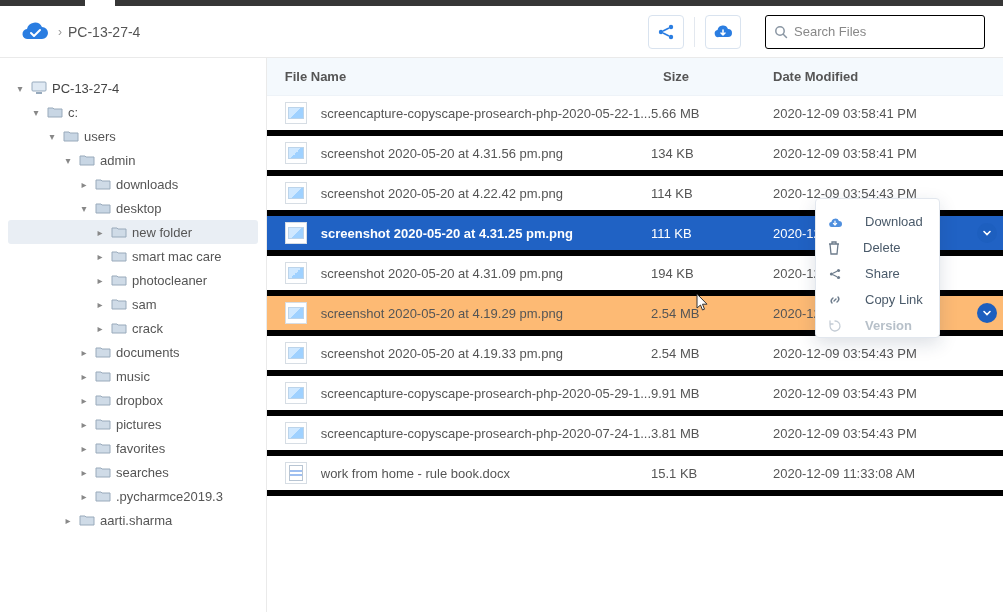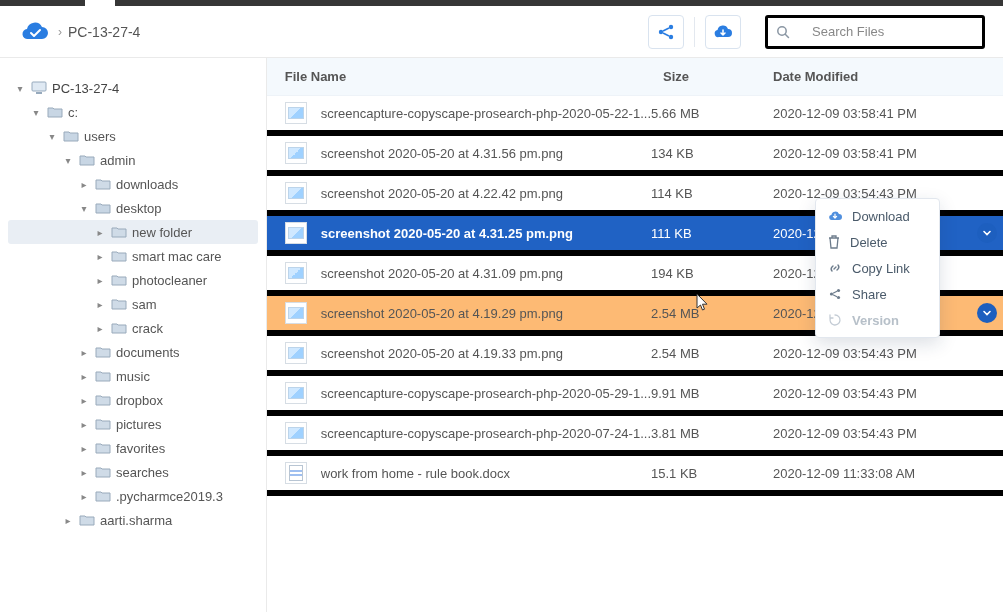--- a/index.html
+++ b/index.html
@@ -43,22 +43,22 @@
   }
   .breadcrumb .chev { color: #999; font-size: 12px; }
   .tb-actions { display: flex; align-items: center; gap: 4px; margin-right: 16px; }
   .tb-btn {
     width: 36px; height: 34px; border: 1px solid #d9e3ef; border-radius: 4px;
     display: flex; align-items: center; justify-content: center;
     color: #2a7de1; background: #fff;
   }
   .tb-divider { width:1px; height:30px; background:#e3e8ef; margin:0 6px; }
   .searchbox {
-    width: 220px; height: 34px; border: 3px solid #000000; border-radius: 3px;
-    display: flex; align-items: center; padding: 0 8px; gap: 22px; color: #888;
+    width: 220px; height: 34px; border: 1px solid #000000; border-radius: 3px;
+    display: flex; align-items: center; padding: 0 8px; gap: 6px; color: #888;
   }
   .searchbox svg { flex: none; }
   .searchbox input {
     border: none; outline: none; width: 100%; font-size: 13px; color:#444; background: transparent;
   }
   .searchbox input::placeholder { color:#888; }
 
   .main {
     display: flex;
     height: calc(612px - 6px - 52px);
@@ -148,21 +148,21 @@
   .context-menu {
     position:absolute;
     left:815px; top:198px;
     width:125px;
     background:#fff; border:1px solid #e2e7ee; border-radius:4px;
     box-shadow: 0 6px 18px rgba(30,50,80,.15);
     z-index: 50;
     padding: 4px 0;
   }
   .context-menu .mi {
-    display:flex; align-items:center; gap:10px;
+    display:flex; align-items:flex-end; gap:23px;
     height:26px; padding:0 12px; color:#4a5a6a; font-size:13px;
   }
   .context-menu .mi.disabled { color:#b7c0c9;font-weight:bold; }
   .context-menu .mi svg { flex:none; }
 
   .cursor-img {
     position:absolute; left:696px; top:293px; z-index:60; pointer-events:none;
   }
 
   svg { display:block; }
@@ -526,33 +526,33 @@
     <span>Download</span>
   </div>
   <div class="mi">
     <svg width="12" height="14" viewBox="0 0 12 14">
         <path d="M1 3h10M4 3V1h4v2M2 3l1 10h6l1-10" fill="none" stroke="#6d7c8c" stroke-width="1.3"></path>
       </svg>
     <span>Delete</span>
   </div>
   <div class="mi">
     <svg width="14" height="14" viewBox="0 0 14 14">
-        <path d="M6 8l2-2M4 10a3 3 0 0 1 0-4l1-1M10 4a3 3 0 0 1 0 4l-1 1" fill="none" stroke="#6d7c8c" stroke-width="1.4" stroke-linecap="round"></path>
-      </svg>
-    <span>Copy Link</span>
-  </div>
-  <div class="mi">
-    <svg width="14" height="14" viewBox="0 0 14 14">
         <circle cx="3.5" cy="7" r="1.6" fill="#6d7c8c"></circle>
         <circle cx="10.5" cy="3.5" r="1.6" fill="#6d7c8c"></circle>
         <circle cx="10.5" cy="10.5" r="1.6" fill="#6d7c8c"></circle>
         <path d="M5 6.2l4-2M5 7.8l4 2" stroke="#6d7c8c" stroke-width="1.2"></path>
       </svg>
     <span>Share</span>
   </div>
+  <div class="mi">
+    <svg width="14" height="14" viewBox="0 0 14 14">
+        <path d="M6 8l2-2M4 10a3 3 0 0 1 0-4l1-1M10 4a3 3 0 0 1 0 4l-1 1" fill="none" stroke="#6d7c8c" stroke-width="1.4" stroke-linecap="round"></path>
+      </svg>
+    <span>Copy Link</span>
+  </div>
   <div class="mi disabled">
     <svg width="14" height="14" viewBox="0 0 14 14">
         <path d="M7 2a5 5 0 1 1-4.7 3.3M2 2v3h3" fill="none" stroke="#c4ccd5" stroke-width="1.3" stroke-linecap="round"></path>
       </svg>
     <span>Version</span>
   </div>
 </div>
 
 <svg class="cursor-img" width="14" height="18" viewBox="0 0 14 18">
   <path d="M1 1l0 14 3.5-3 2 5 2-.8-2-5H11z" fill="#fff" stroke="#333" stroke-width="1"></path>

